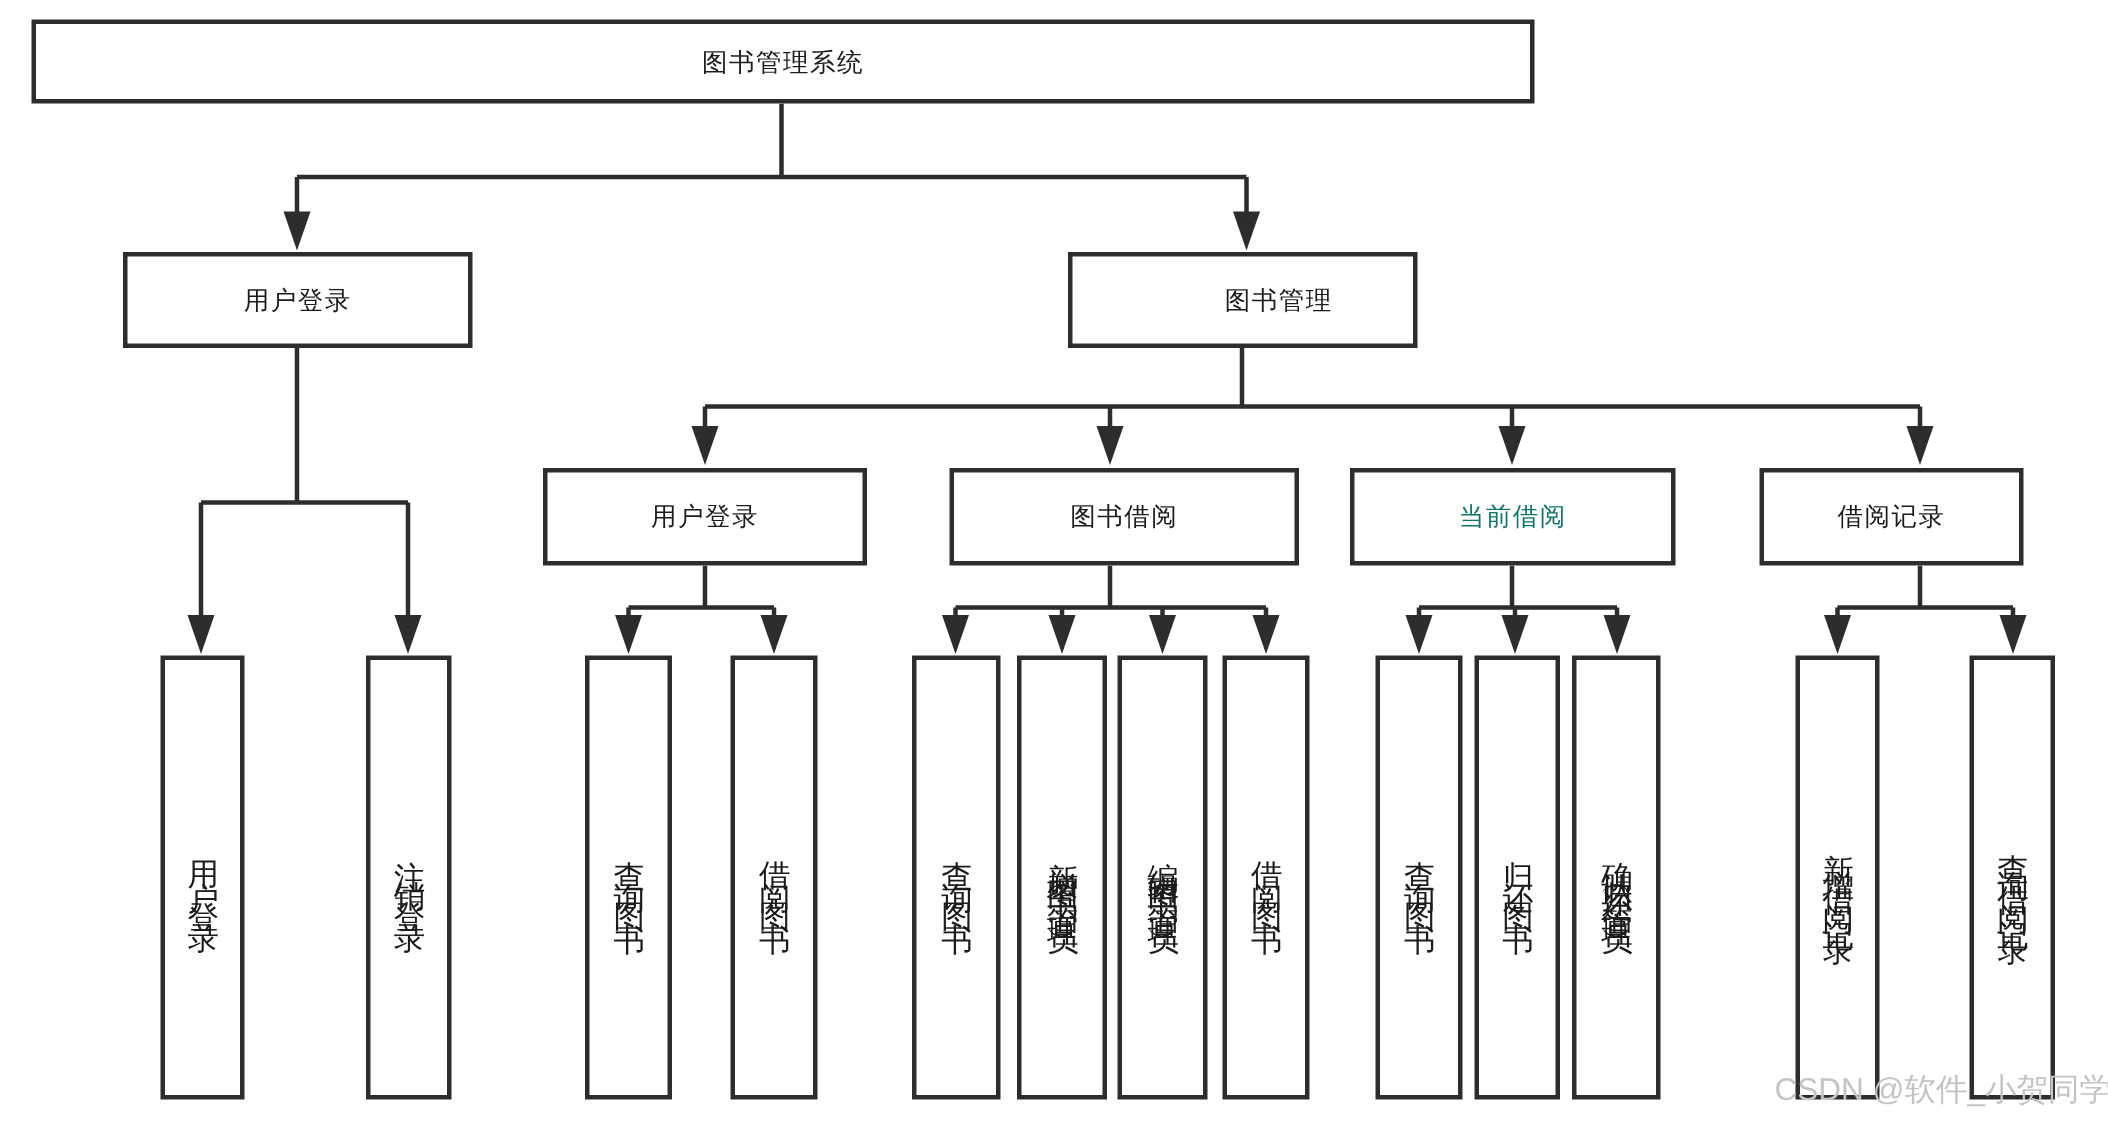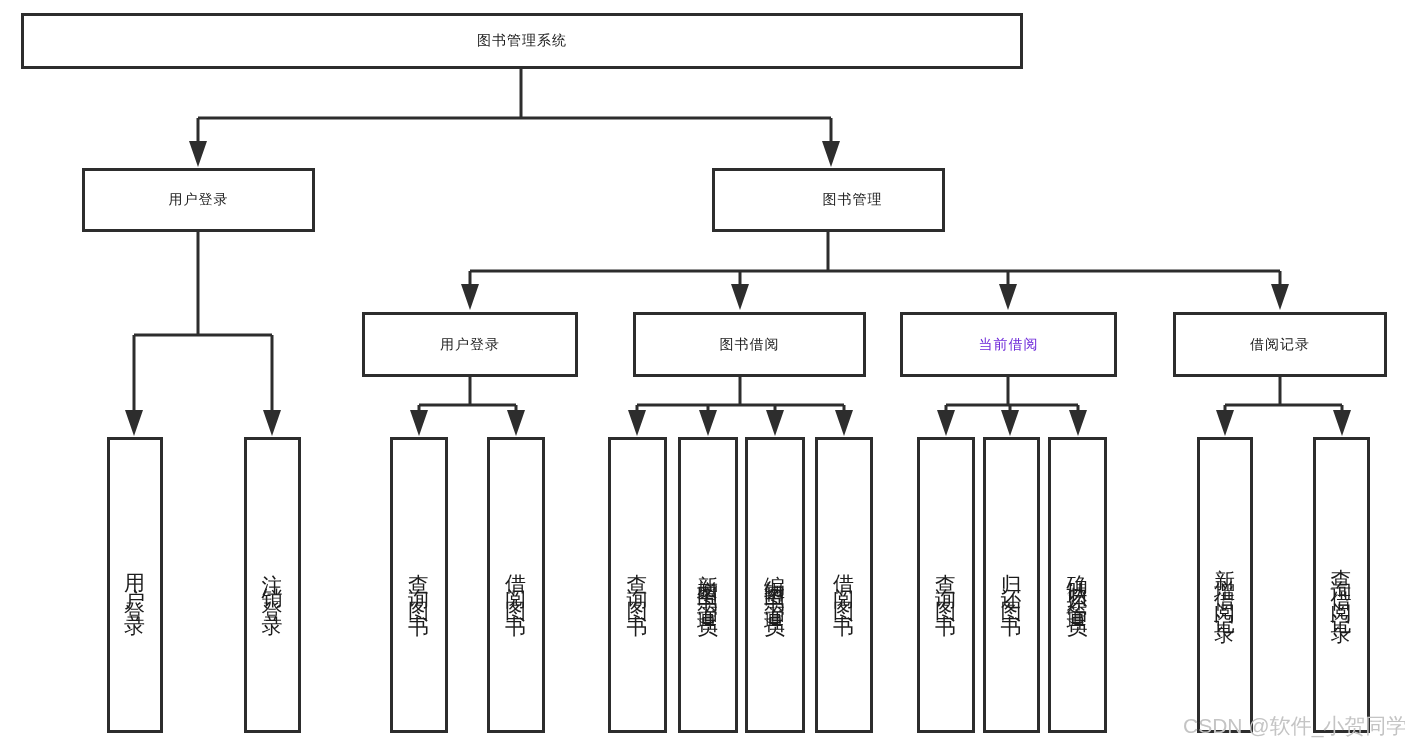--- a/index.html
+++ b/index.html
@@ -20,21 +20,21 @@
     box-sizing: border-box;
     border: 3px solid #2d2d2d;
     background: #ffffff;
     display: flex;
     align-items: center;
     justify-content: center;
     color: #1c1c1c;
     z-index: 1;
   }
   .hbox {
-    font-size: 14px;
+    font-size: 17px;
     letter-spacing: 1px;
     white-space: nowrap;
   }
   .vbox {
     writing-mode: vertical-rl;
     font-size: 21px;
     letter-spacing: 14px;
     line-height: 1;
   }
   .vbox.long { letter-spacing: 6px; }
@@ -106,22 +106,22 @@
     <polygon points="1342,436 1333,410 1351,410" fill="#2d2d2d"></polygon>
   </svg>
 
 <div class="box hbox" style="left: 21px; top: 13px; width: 1002px; height: 56px; border-color: rgb(45, 45, 45); color: rgb(28, 28, 28);">图书管理系统</div>
 
 <div class="box hbox" style="left: 82px; top: 168px; width: 233px; height: 64px; border-color: rgb(45, 45, 45); color: rgb(28, 28, 28);">用户登录</div>
 <div class="box hbox" style="left: 712px; top: 168px; width: 233px; height: 64px; border-color: rgb(45, 45, 45); color: rgb(28, 28, 28); padding-left: 48px;">图书管理</div>
 
 <div class="box hbox" style="left: 362px; top: 312px; width: 216px; height: 65px; border-color: rgb(45, 45, 45); color: rgb(28, 28, 28);">用户登录</div>
 <div class="box hbox" style="left: 633px; top: 312px; width: 233px; height: 65px; border-color: rgb(45, 45, 45); color: rgb(28, 28, 28);">图书借阅</div>
-<div class="box hbox" style="left: 900px; top: 312px; width: 217px; height: 65px; border-color: rgb(45, 45, 45); color: #6d28d9;">当前借阅</div>
-<div class="box hbox" style="left: 1173px; top: 312px; width: 214px; height: 65px; border-color: rgb(45, 45, 45); color: rgb(28, 28, 28);">借阅记录</div>
+<div class="box hbox" style="left: 900px; top: 312px; width: 217px; height: 65px; border-color: rgb(45, 45, 45); color: #0f766e;">当前借阅</div>
+<div class="box hbox" style="left: 1173px; top: 312px; width: 176px; height: 65px; border-color: rgb(45, 45, 45); color: rgb(28, 28, 28);">借阅记录</div>
 
 <div class="box vbox" style="left: 107px; top: 437px; width: 56px; height: 296px; border-color: rgb(45, 45, 45); color: rgb(28, 28, 28);">用户登录</div>
 <div class="box vbox" style="left: 244px; top: 437px; width: 57px; height: 296px; border-color: rgb(45, 45, 45); color: rgb(28, 28, 28);">注销登录</div>
 
 <div class="box vbox" style="left: 390px; top: 437px; width: 58px; height: 296px; border-color: rgb(45, 45, 45); color: rgb(28, 28, 28);">查询图书</div>
 <div class="box vbox" style="left: 487px; top: 437px; width: 58px; height: 296px; border-color: rgb(45, 45, 45); color: rgb(28, 28, 28);">借阅图书</div>
 
 <div class="box vbox" style="left: 608px; top: 437px; width: 59px; height: 296px; border-color: rgb(45, 45, 45); color: rgb(28, 28, 28);">查询图书</div>
 <div class="box vbox long" style="left: 678px; top: 437px; width: 60px; height: 296px; border-color: rgb(45, 45, 45); color: rgb(28, 28, 28);">新增图书（管理员）</div>
 <div class="box vbox long" style="left: 745px; top: 437px; width: 60px; height: 296px; border-color: rgb(45, 45, 45); color: rgb(28, 28, 28);">编辑图书（管理员）</div>

